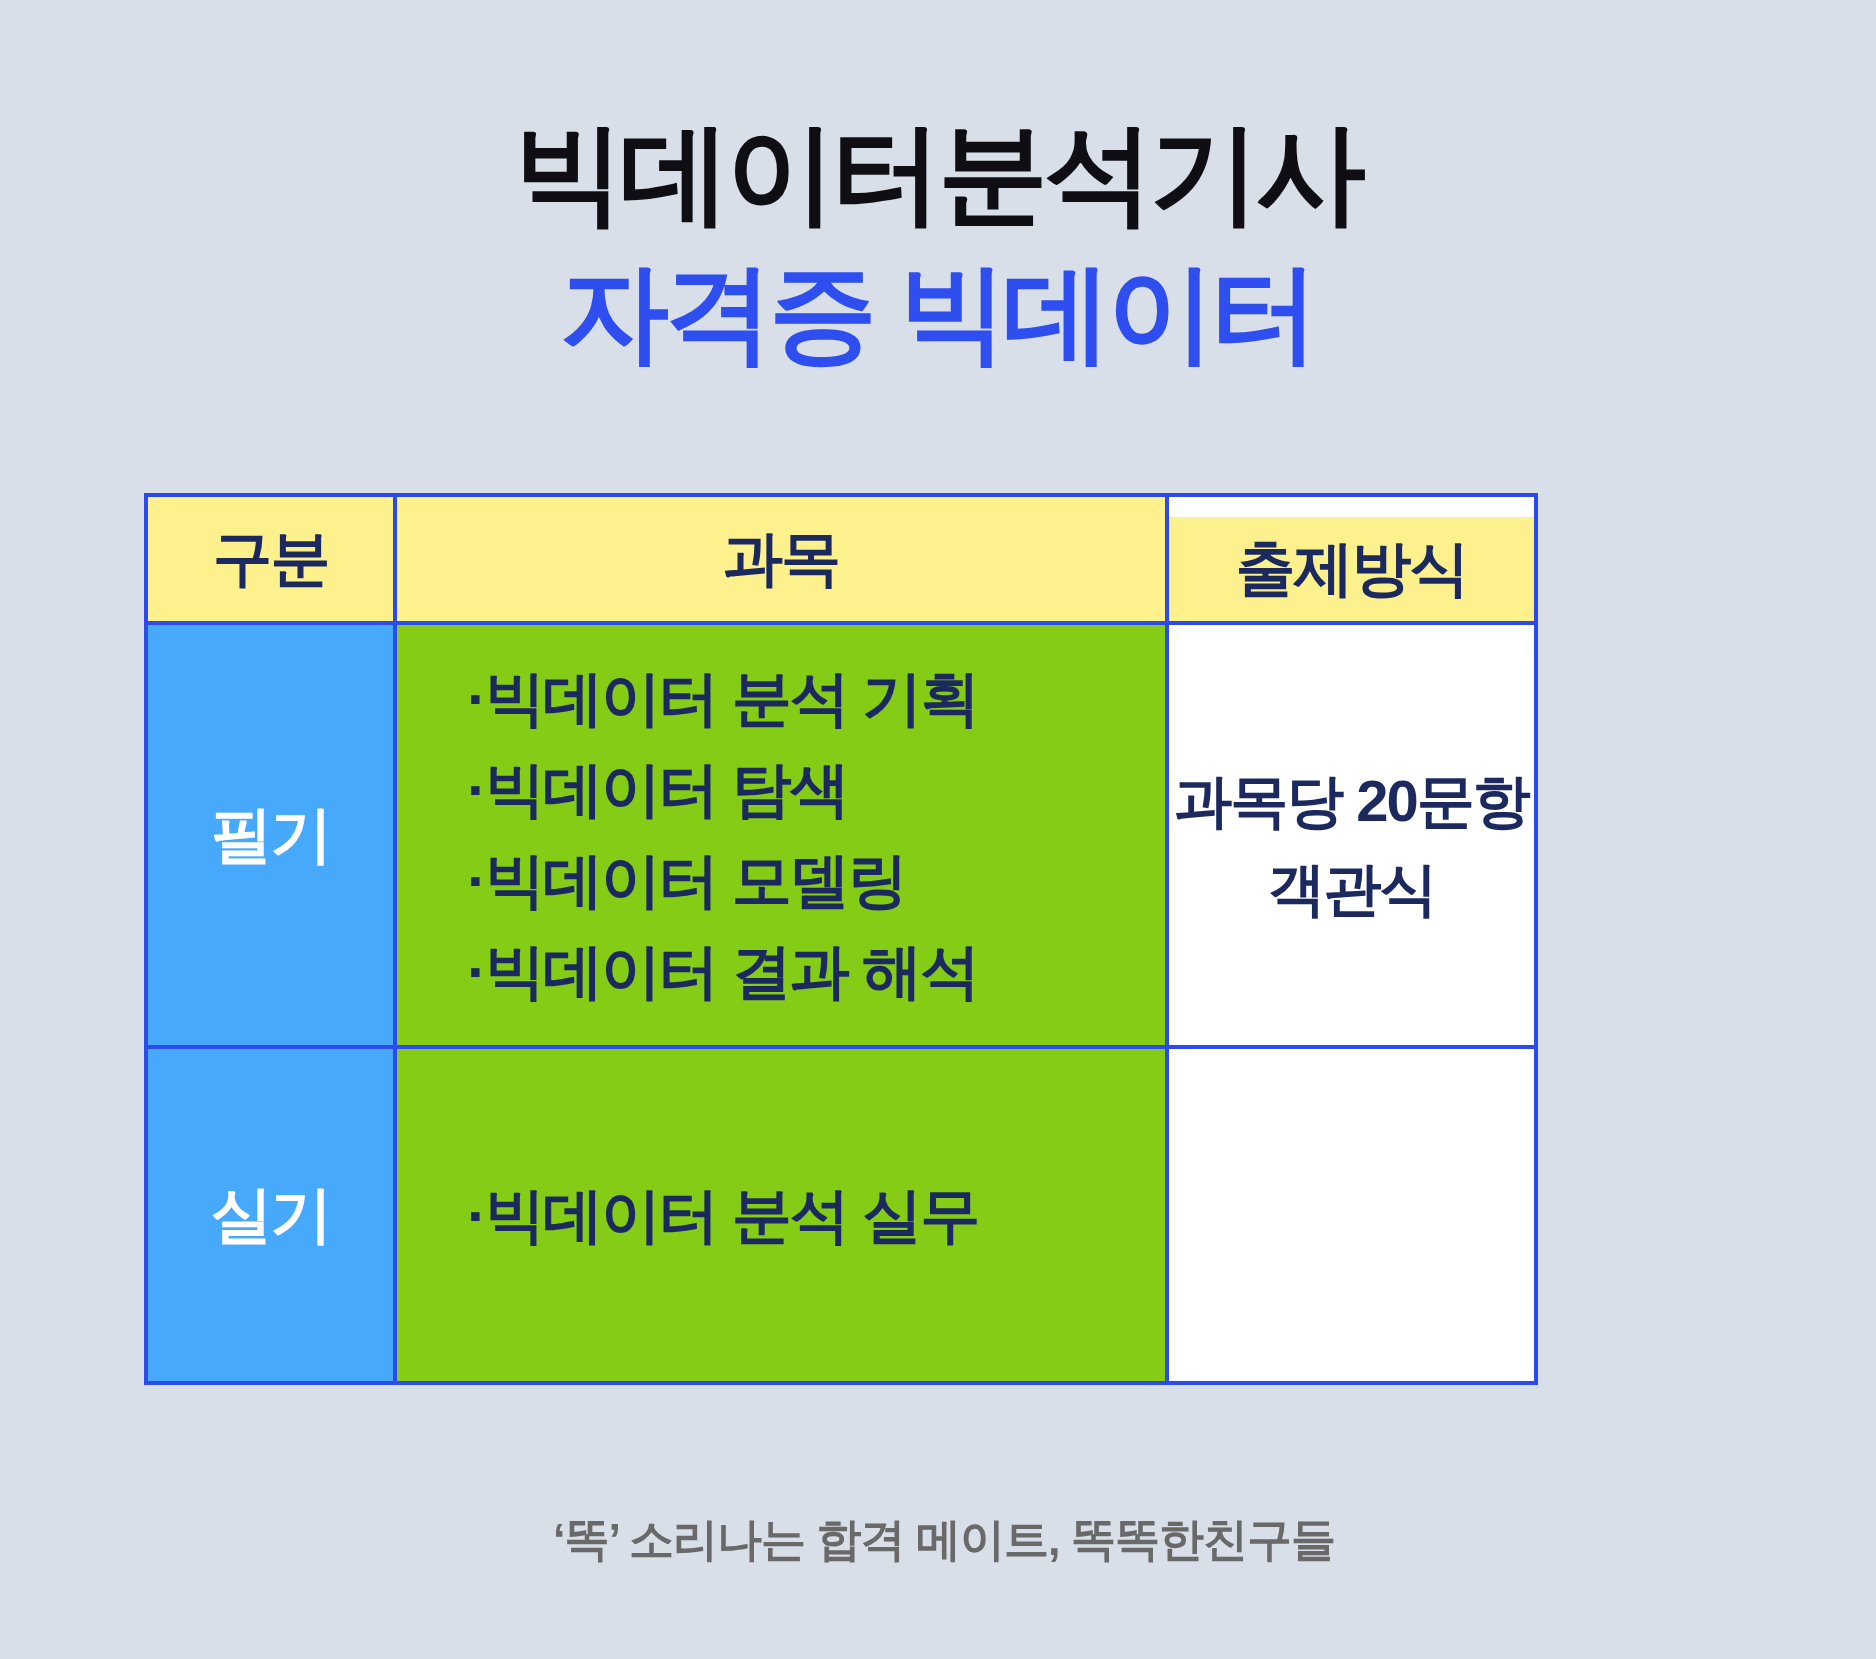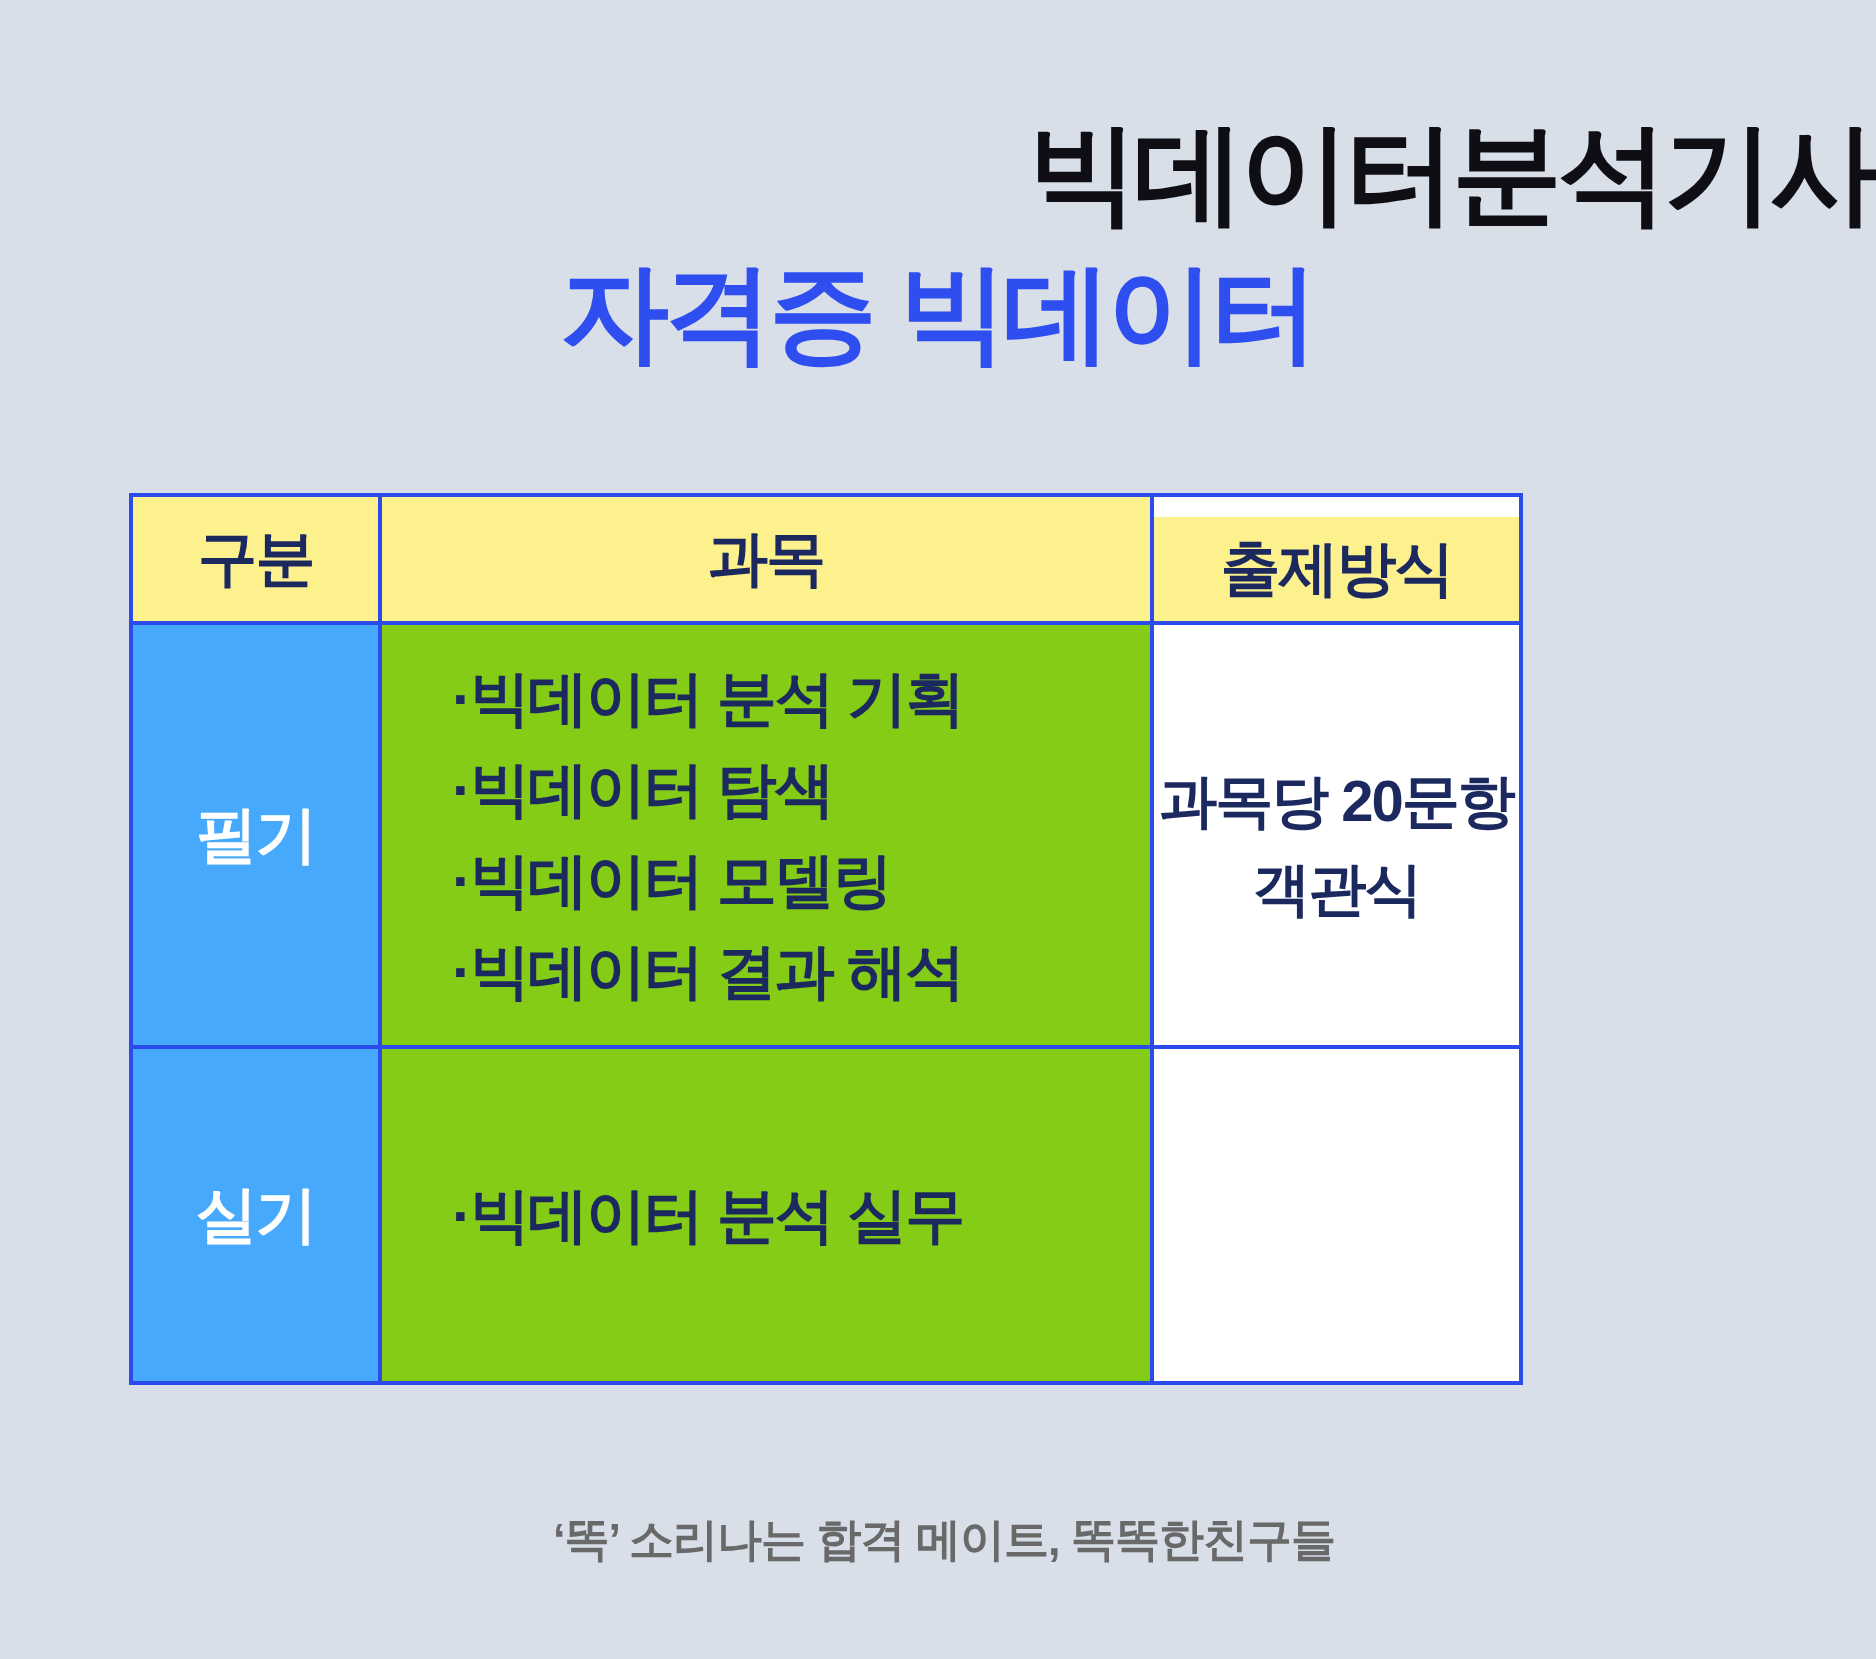--- a/index.html
+++ b/index.html
@@ -23,41 +23,41 @@
     position: relative;
     width: 1876px;
     height: 1659px;
     background: var(--page-bg);
     overflow: hidden;
   }
   .t1 {
     position: absolute;
     top: 118px; left: 0;
     width: 100%;
-    text-align: right;
+    text-align: center;
     font-size: 110px;
     line-height: 1.0;
     font-weight: 800;
     letter-spacing: -4px;
     color: var(--title-primary);
   }
   .t2 {
     position: absolute;
     top: 259px; left: 0;
     width: 100%;
     text-align: center;
     font-size: 108px;
     line-height: 1.0;
     font-weight: 800;
     letter-spacing: -4px;
     color: var(--title-accent);
   }
   .tbl {
     position: absolute;
-    left: 129px; top: 493px;
+    left: 144px; top: 493px;
     width: 1394px; height: 892px;
     display: grid;
     grid-template-columns: 249px 772px 1fr;
     grid-template-rows: 128px 424px 1fr;
     border: 4px solid var(--table-border);
     background: #ffffff;
   }
   .cell {
     border-right: 4px solid var(--table-border);
     border-bottom: 4px solid var(--table-border);

